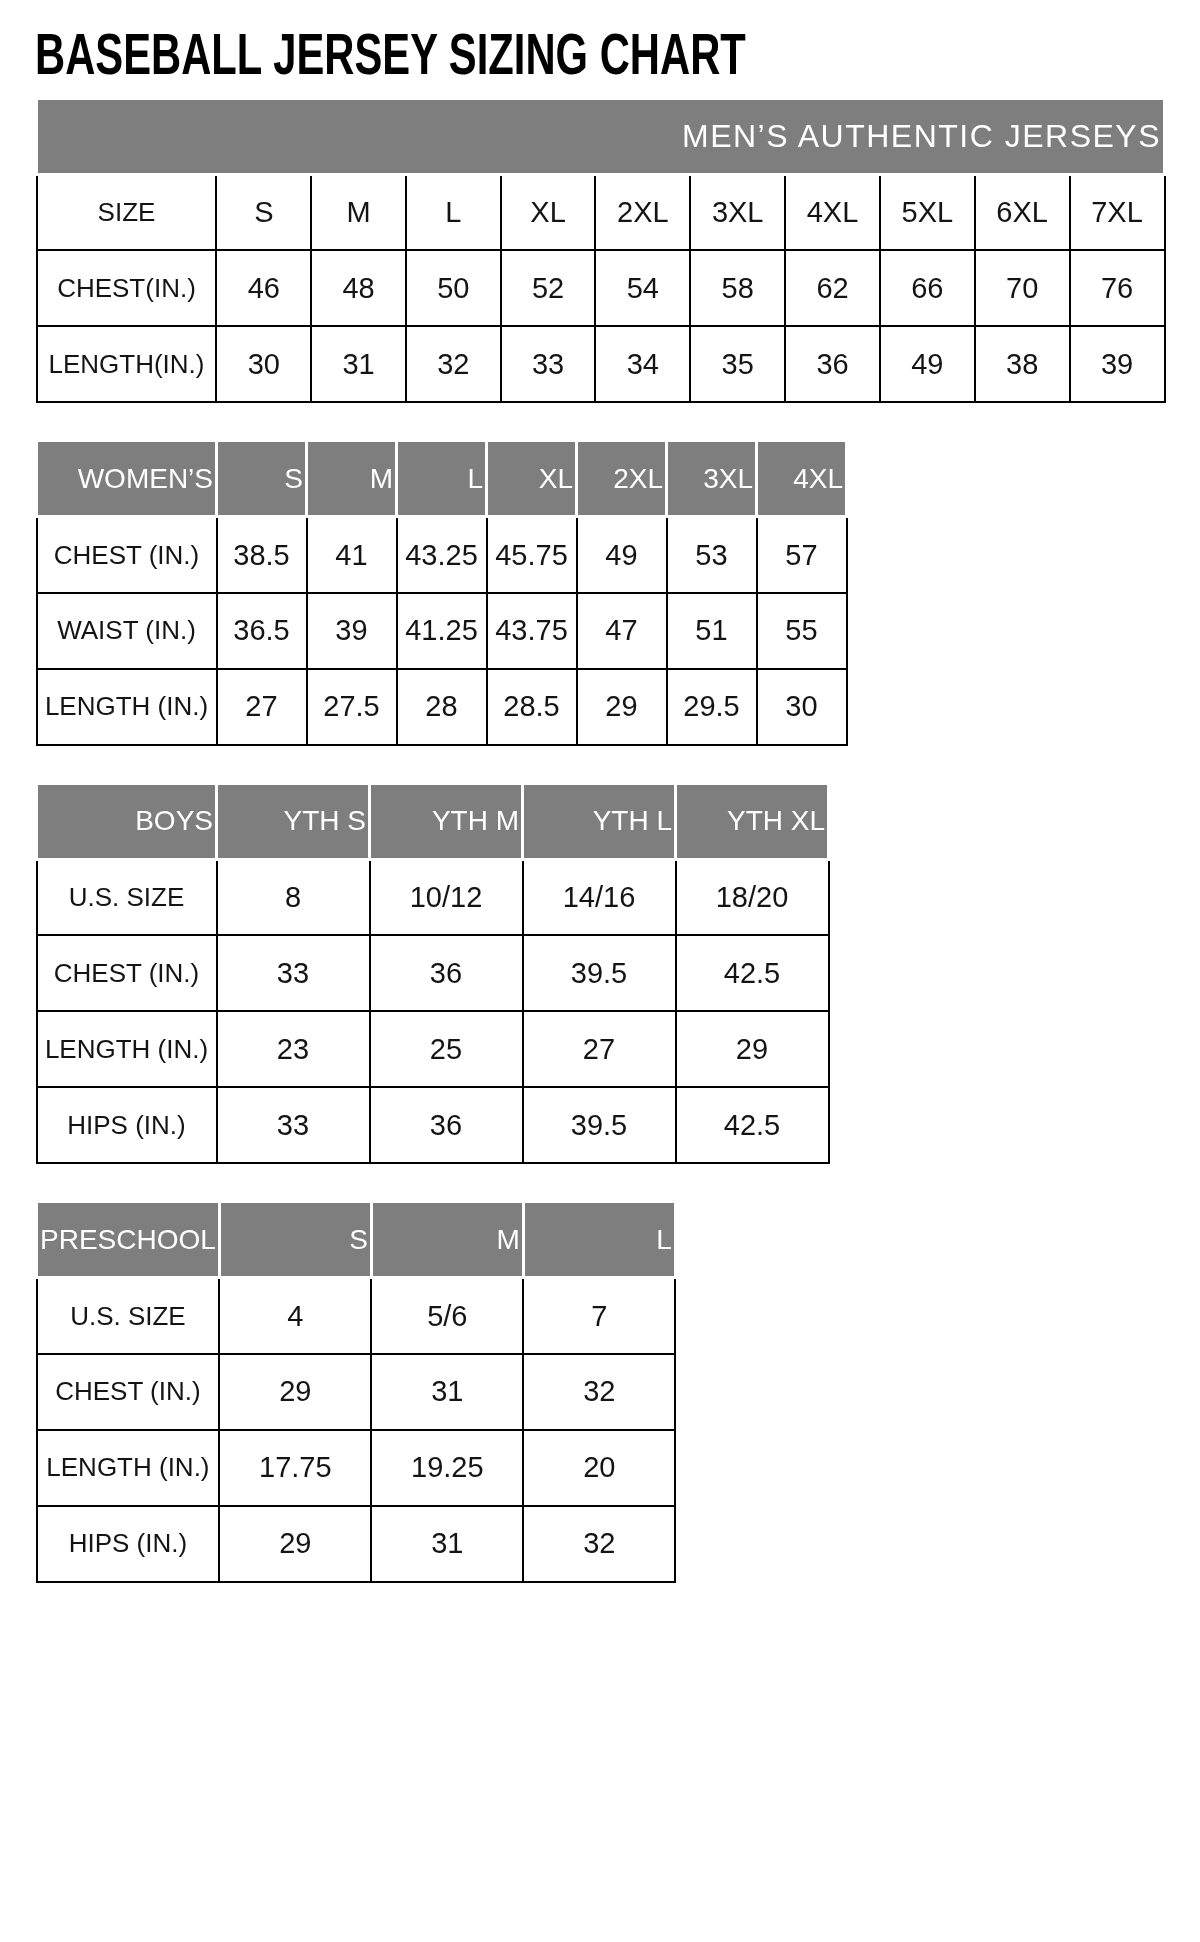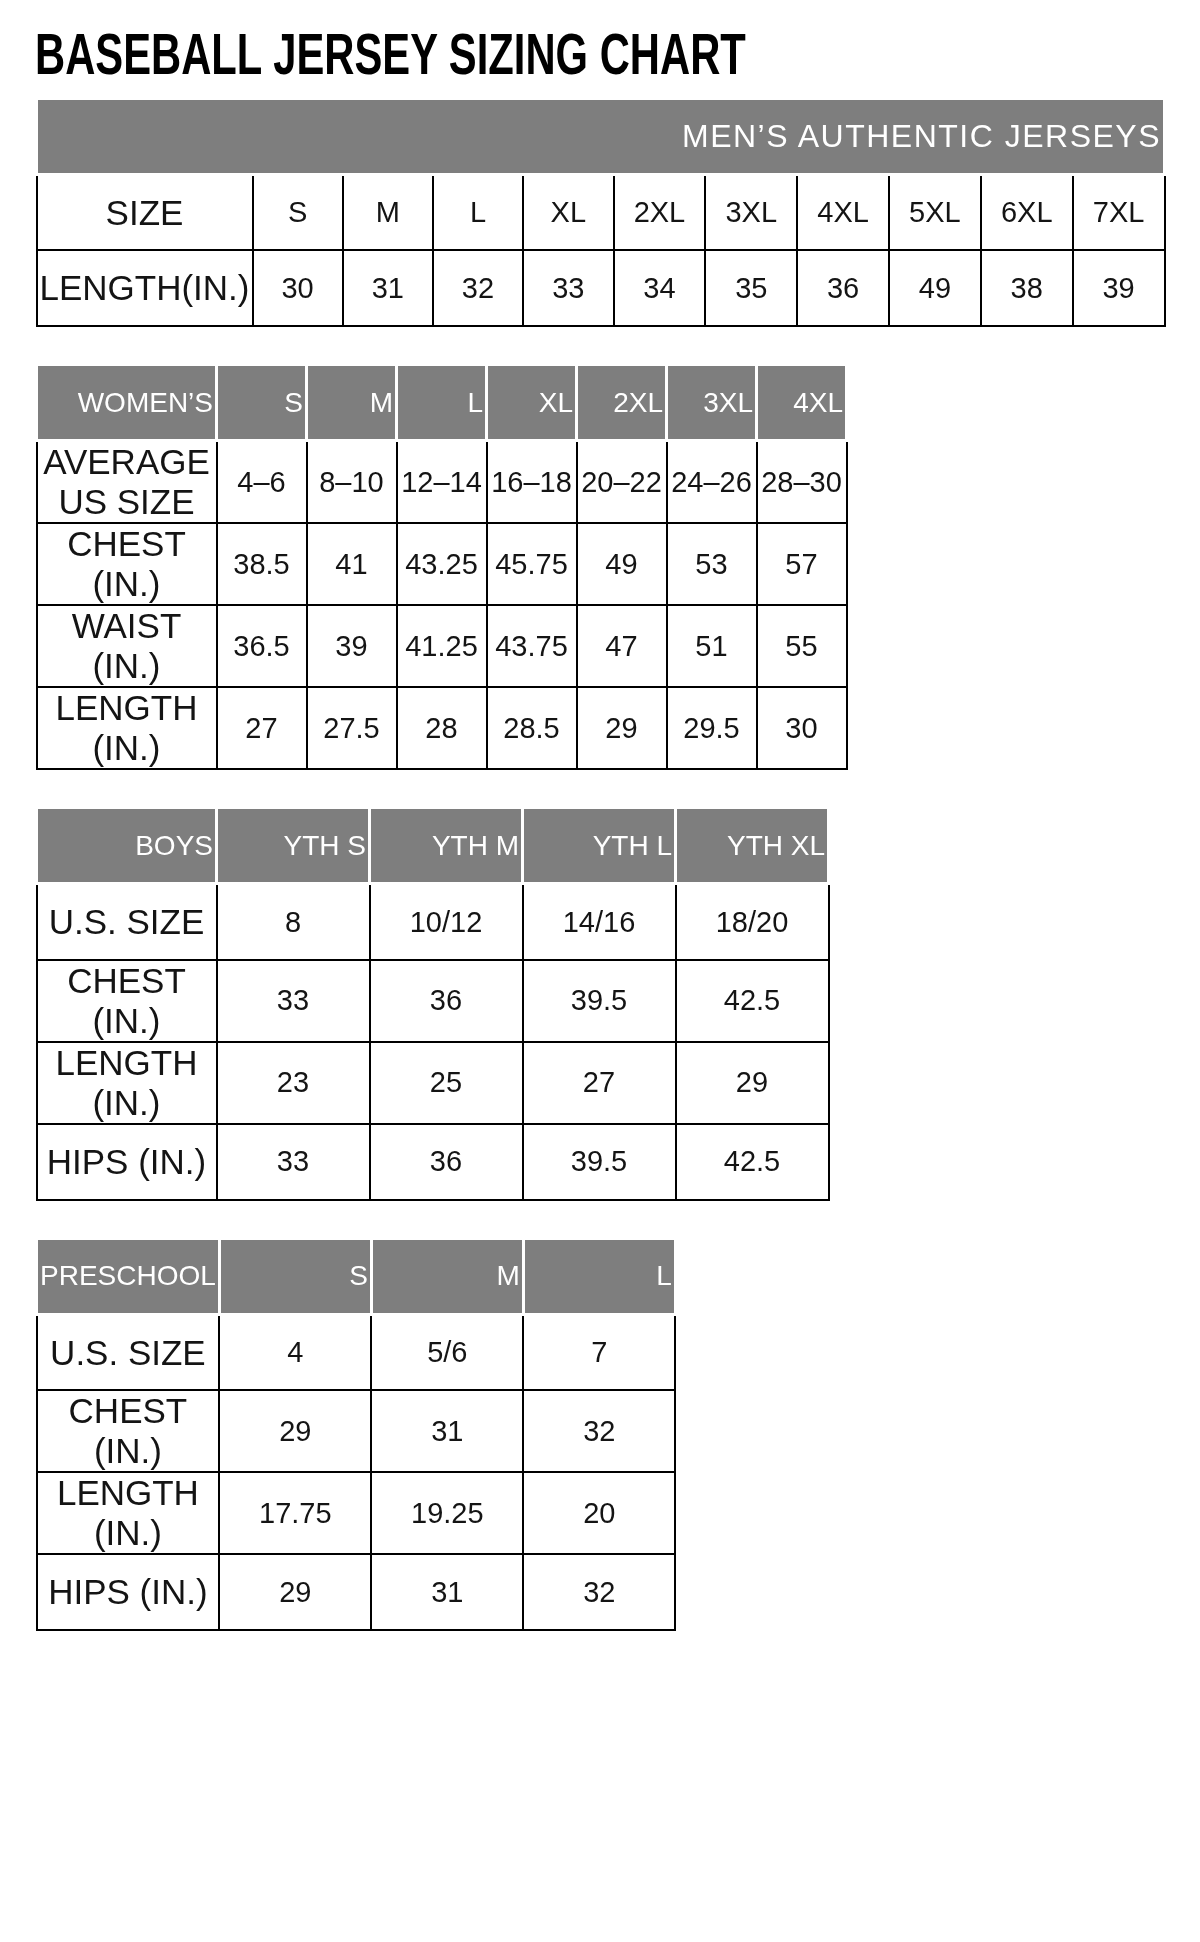--- a/index.html
+++ b/index.html
@@ -42,21 +42,21 @@
     border: 2px solid var(--table-border, #000);
     background: #fff;
     text-align: center;
     vertical-align: middle;
     height: 76px;
     padding: 0 2px;
     font-size: 29px;
     color: #141414;
   }
   .size-table td.lab {
-    font-size: 35px;
+    font-size: 26px;
     padding: 0 2px;
   }
   .size-table td.hdr {
     background: var(--header-gray, #7e7e7e);
     color: var(--header-text, #ffffff);
     border: 3px solid #ffffff;
     font-size: 28px;
     text-align: right;
   }
   .size-table td.band {
@@ -110,20 +110,33 @@
       <td>L</td>
       <td>XL</td>
       <td>2XL</td>
       <td>3XL</td>
       <td>4XL</td>
       <td>5XL</td>
       <td>6XL</td>
       <td>7XL</td>
     </tr>
     <tr>
+      <td class="lab">CHEST(IN.)</td>
+      <td>46</td>
+      <td>48</td>
+      <td>50</td>
+      <td>52</td>
+      <td>54</td>
+      <td>58</td>
+      <td>62</td>
+      <td>66</td>
+      <td>70</td>
+      <td>76</td>
+    </tr>
+    <tr>
       <td class="lab">LENGTH(IN.)</td>
       <td>30</td>
       <td>31</td>
       <td>32</td>
       <td>33</td>
       <td>34</td>
       <td>35</td>
       <td>36</td>
       <td>49</td>
       <td>38</td>
@@ -149,30 +162,20 @@
       <td class="hdr">WOMEN’S</td>
       <td class="hdr">S</td>
       <td class="hdr">M</td>
       <td class="hdr">L</td>
       <td class="hdr">XL</td>
       <td class="hdr">2XL</td>
       <td class="hdr">3XL</td>
       <td class="hdr">4XL</td>
     </tr>
     <tr>
-      <td class="lab">AVERAGE US SIZE</td>
-      <td>4–6</td>
-      <td>8–10</td>
-      <td>12–14</td>
-      <td>16–18</td>
-      <td>20–22</td>
-      <td>24–26</td>
-      <td>28–30</td>
-    </tr>
-    <tr>
       <td class="lab">CHEST (IN.)</td>
       <td>38.5</td>
       <td>41</td>
       <td>43.25</td>
       <td>45.75</td>
       <td>49</td>
       <td>53</td>
       <td>57</td>
     </tr>
     <tr>

